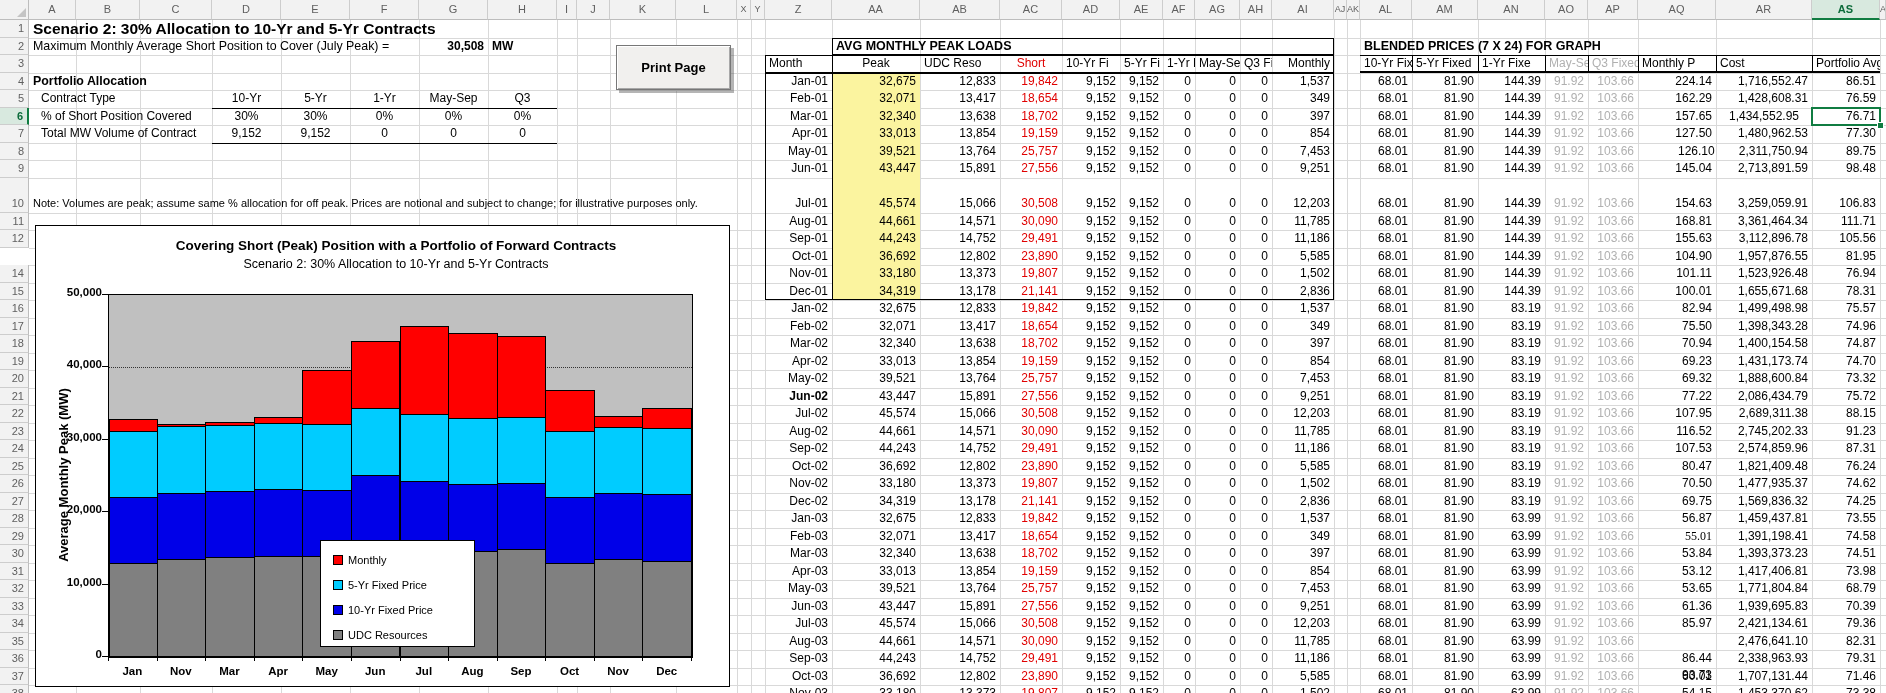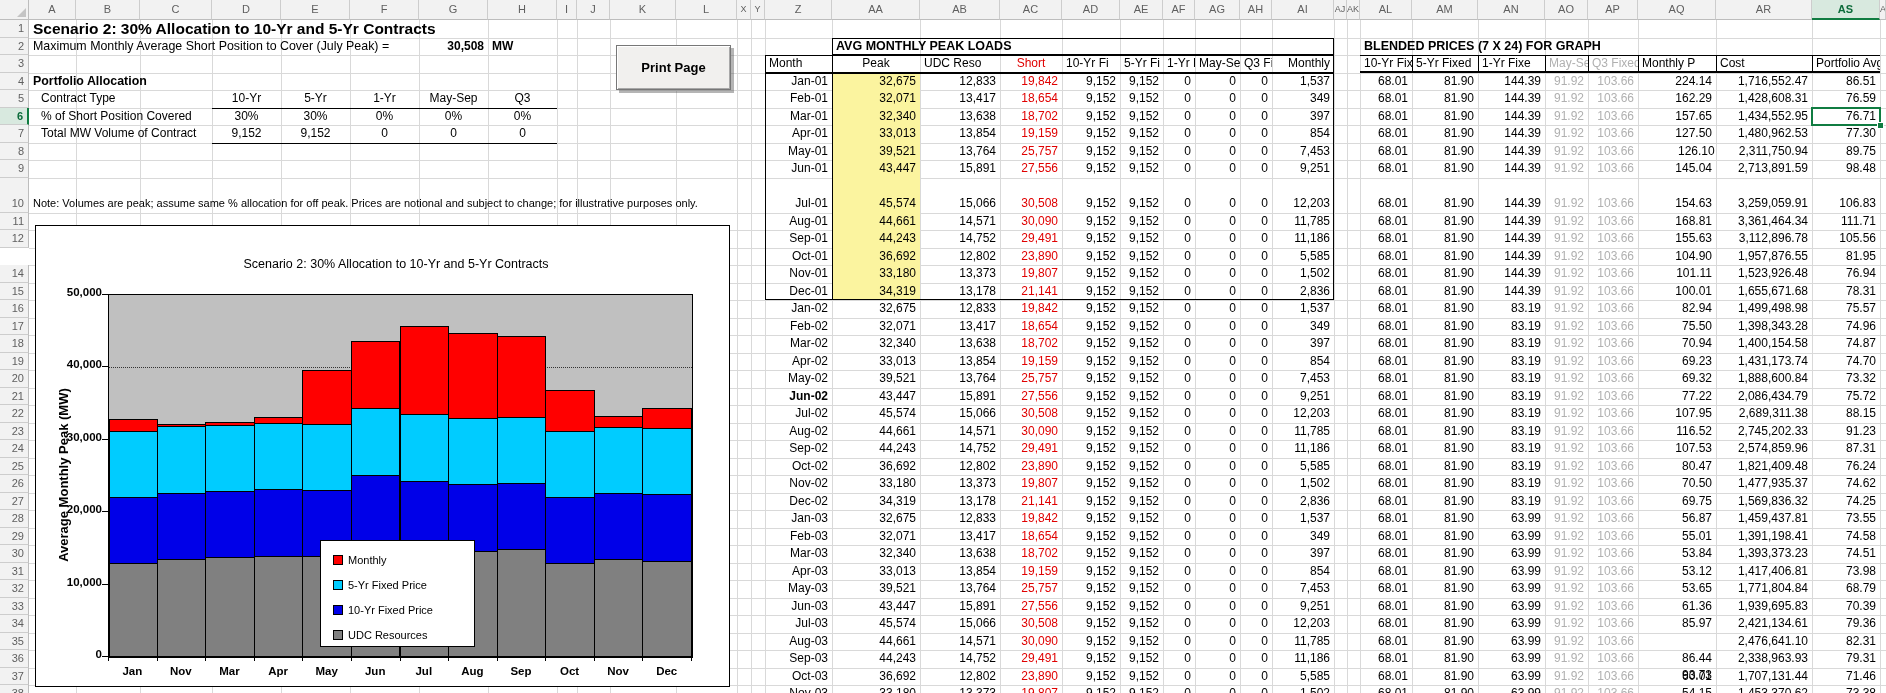--- a/index.html
+++ b/index.html
@@ -559,21 +559,21 @@
       <div class="cell" style="left: 1588px; top: 90px; width: 50px; height: 17.5px; text-align: right; color: rgb(176, 176, 176);">103.66</div>
       <div class="cell" style="left: 1638px; top: 90px; width: 78px; height: 17.5px; text-align: right;">162.29</div>
       <div class="cell" style="left: 1716px; top: 90px; width: 96px; height: 17.5px; text-align: right;">1,428,608.31</div>
       <div class="cell" style="left: 1812px; top: 90px; width: 68px; height: 17.5px; text-align: right;">76.59</div>
       <div class="cell" style="left: 1360px; top: 107.5px; width: 52px; height: 17.5px; text-align: right;">68.01</div>
       <div class="cell" style="left: 1412px; top: 107.5px; width: 66px; height: 17.5px; text-align: right;">81.90</div>
       <div class="cell" style="left: 1478px; top: 107.5px; width: 67px; height: 17.5px; text-align: right;">144.39</div>
       <div class="cell" style="left: 1545px; top: 107.5px; width: 43px; height: 17.5px; text-align: right; color: rgb(176, 176, 176);">91.92</div>
       <div class="cell" style="left: 1588px; top: 107.5px; width: 50px; height: 17.5px; text-align: right; color: rgb(176, 176, 176);">103.66</div>
       <div class="cell" style="left: 1638px; top: 107.5px; width: 78px; height: 17.5px; text-align: right;">157.65</div>
-      <div class="cell" style="left: 1716px; top: 107.5px; width: 96px; height: 17.5px; text-align: right;">1,434,552.95</div>
+      <div class="cell" style="left: 1716px; top: 107.5px; width: 96px; height: 17.5px; text-align: center;">1,434,552.95</div>
       <div class="cell" style="left: 1812px; top: 107.5px; width: 68px; height: 17.5px; text-align: right;">76.71</div>
       <div class="cell" style="left: 1360px; top: 125px; width: 52px; height: 17.5px; text-align: right;">68.01</div>
       <div class="cell" style="left: 1412px; top: 125px; width: 66px; height: 17.5px; text-align: right;">81.90</div>
       <div class="cell" style="left: 1478px; top: 125px; width: 67px; height: 17.5px; text-align: right;">144.39</div>
       <div class="cell" style="left: 1545px; top: 125px; width: 43px; height: 17.5px; text-align: right; color: rgb(176, 176, 176);">91.92</div>
       <div class="cell" style="left: 1588px; top: 125px; width: 50px; height: 17.5px; text-align: right; color: rgb(176, 176, 176);">103.66</div>
       <div class="cell" style="left: 1638px; top: 125px; width: 78px; height: 17.5px; text-align: right;">127.50</div>
       <div class="cell" style="left: 1716px; top: 125px; width: 96px; height: 17.5px; text-align: right;">1,480,962.53</div>
       <div class="cell" style="left: 1812px; top: 125px; width: 68px; height: 17.5px; text-align: right;">77.30</div>
       <div class="cell" style="left: 1360px; top: 142.5px; width: 52px; height: 17.5px; text-align: right;">68.01</div>
@@ -742,21 +742,21 @@
       <div class="cell" style="left: 1545px; top: 510px; width: 43px; height: 17.5px; text-align: right; color: rgb(176, 176, 176);">91.92</div>
       <div class="cell" style="left: 1588px; top: 510px; width: 50px; height: 17.5px; text-align: right; color: rgb(176, 176, 176);">103.66</div>
       <div class="cell" style="left: 1638px; top: 510px; width: 78px; height: 17.5px; text-align: right;">56.87</div>
       <div class="cell" style="left: 1716px; top: 510px; width: 96px; height: 17.5px; text-align: right;">1,459,437.81</div>
       <div class="cell" style="left: 1812px; top: 510px; width: 68px; height: 17.5px; text-align: right;">73.55</div>
       <div class="cell" style="left: 1360px; top: 527.5px; width: 52px; height: 17.5px; text-align: right;">68.01</div>
       <div class="cell" style="left: 1412px; top: 527.5px; width: 66px; height: 17.5px; text-align: right;">81.90</div>
       <div class="cell" style="left: 1478px; top: 527.5px; width: 67px; height: 17.5px; text-align: right;">63.99</div>
       <div class="cell" style="left: 1545px; top: 527.5px; width: 43px; height: 17.5px; text-align: right; color: rgb(176, 176, 176);">91.92</div>
       <div class="cell" style="left: 1588px; top: 527.5px; width: 50px; height: 17.5px; text-align: right; color: rgb(176, 176, 176);">103.66</div>
-      <div class="cell" style="left: 1638px; top: 527.5px; width: 78px; height: 17.5px; text-align: right;">55.01</div>
+      <div class="cell" style="left: 1638px; top: 527.5px; width: 78px; height: 17.5px; text-align: right; font-family: Liberation Serif, serif;">55.01</div>
       <div class="cell" style="left: 1716px; top: 527.5px; width: 96px; height: 17.5px; text-align: right;">1,391,198.41</div>
       <div class="cell" style="left: 1812px; top: 527.5px; width: 68px; height: 17.5px; text-align: right;">74.58</div>
       <div class="cell" style="left: 1360px; top: 545px; width: 52px; height: 17.5px; text-align: right;">68.01</div>
       <div class="cell" style="left: 1412px; top: 545px; width: 66px; height: 17.5px; text-align: right;">81.90</div>
       <div class="cell" style="left: 1478px; top: 545px; width: 67px; height: 17.5px; text-align: right;">63.99</div>
       <div class="cell" style="left: 1545px; top: 545px; width: 43px; height: 17.5px; text-align: right; color: rgb(176, 176, 176);">91.92</div>
       <div class="cell" style="left: 1588px; top: 545px; width: 50px; height: 17.5px; text-align: right; color: rgb(176, 176, 176);">103.66</div>
       <div class="cell" style="left: 1638px; top: 545px; width: 78px; height: 17.5px; text-align: right;">53.84</div>
       <div class="cell" style="left: 1716px; top: 545px; width: 96px; height: 17.5px; text-align: right;">1,393,373.23</div>
       <div class="cell" style="left: 1812px; top: 545px; width: 68px; height: 17.5px; text-align: right;">74.51</div>
@@ -900,20 +900,21 @@
       <div class="rowhead" style="top: 650px; height: 17.5px; line-height: 17.5px;">36</div>
       <div class="rowhead" style="top: 667.5px; height: 17.5px; line-height: 17.5px;">37</div>
       <div class="rowhead" style="top: 685px; height: 17.5px; line-height: 17.5px;">38</div>
     </div>
   <div id="selection-layer">
       <div class="boxb" style="left: 1811px; top: 106.5px; width: 70px; height: 19.5px; border: 2px solid rgb(16, 124, 65); z-index: 5;"></div>
       <div style="position: absolute; left: 1877px; top: 122px; width: 5px; height: 5px; background: rgb(16, 124, 65); border: 1px solid rgb(255, 255, 255); z-index: 6;"></div>
     </div>
 
   <div id="chart">
+    <div class="ch-title">Covering Short (Peak) Position with a Portfolio of Forward Contracts</div>
     <div class="ch-sub">Scenario 2: 30% Allocation to 10-Yr and 5-Yr Contracts</div>
     <div class="ch-ytitle">Average Monthly Peak (MW)</div>
     <div id="plot" style="background: rgb(192, 192, 192);">
         <div class="pgrid" style="top: 289.6px;"></div>
         <div class="pgrid" style="top: 217.2px;"></div>
         <div class="pgrid" style="top: 144.8px;"></div>
         <div class="pgrid" style="top: 72.4px;"></div>
         <div class="bar" style="left: 0px; width: 48.5833px; bottom: 0px; height: 93.9109px; background: rgb(128, 128, 128); z-index: 2;"></div>
         <div class="bar" style="left: 0px; width: 48.5833px; bottom: 92.9109px; height: 67.2605px; background: rgb(0, 0, 232); z-index: 2;"></div>
         <div class="bar" style="left: 0px; width: 48.5833px; bottom: 159.171px; height: 67.2605px; background: rgb(0, 204, 255); z-index: 2;"></div>

